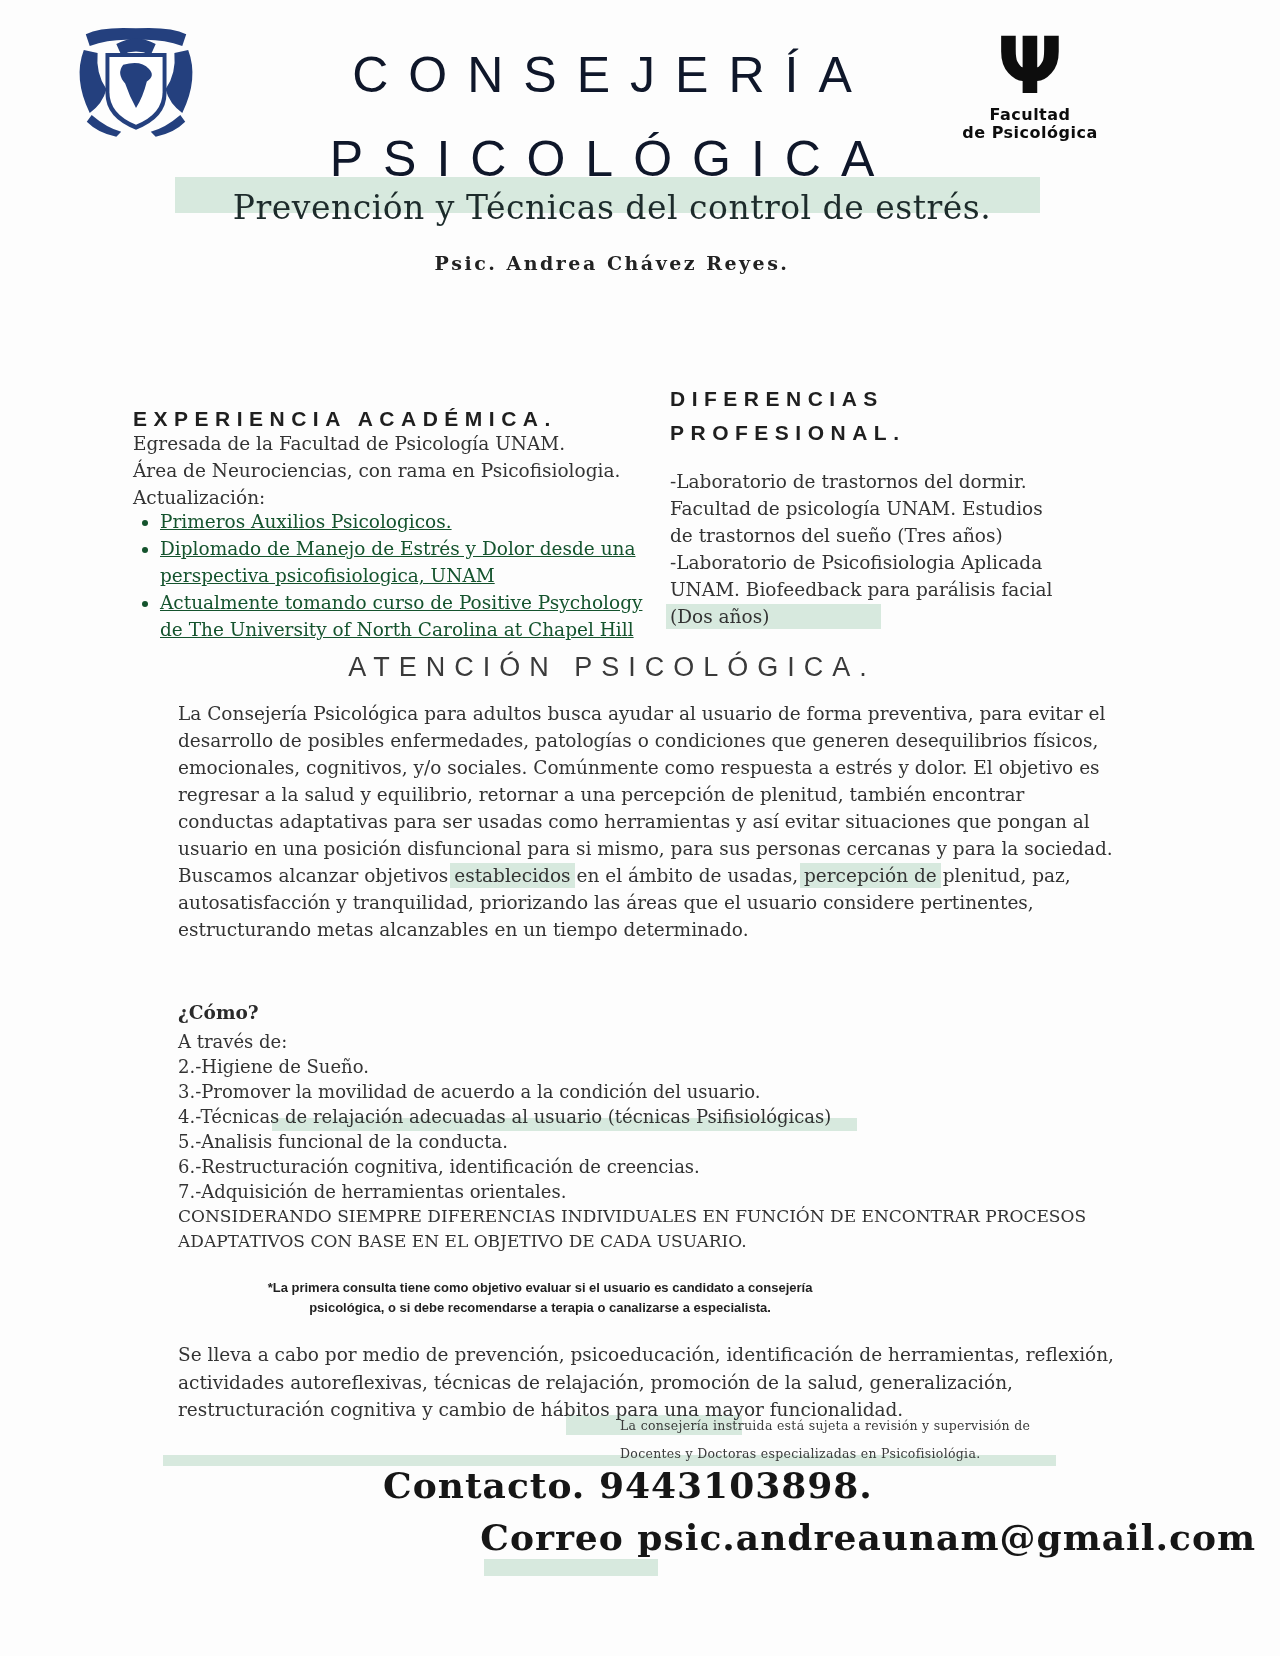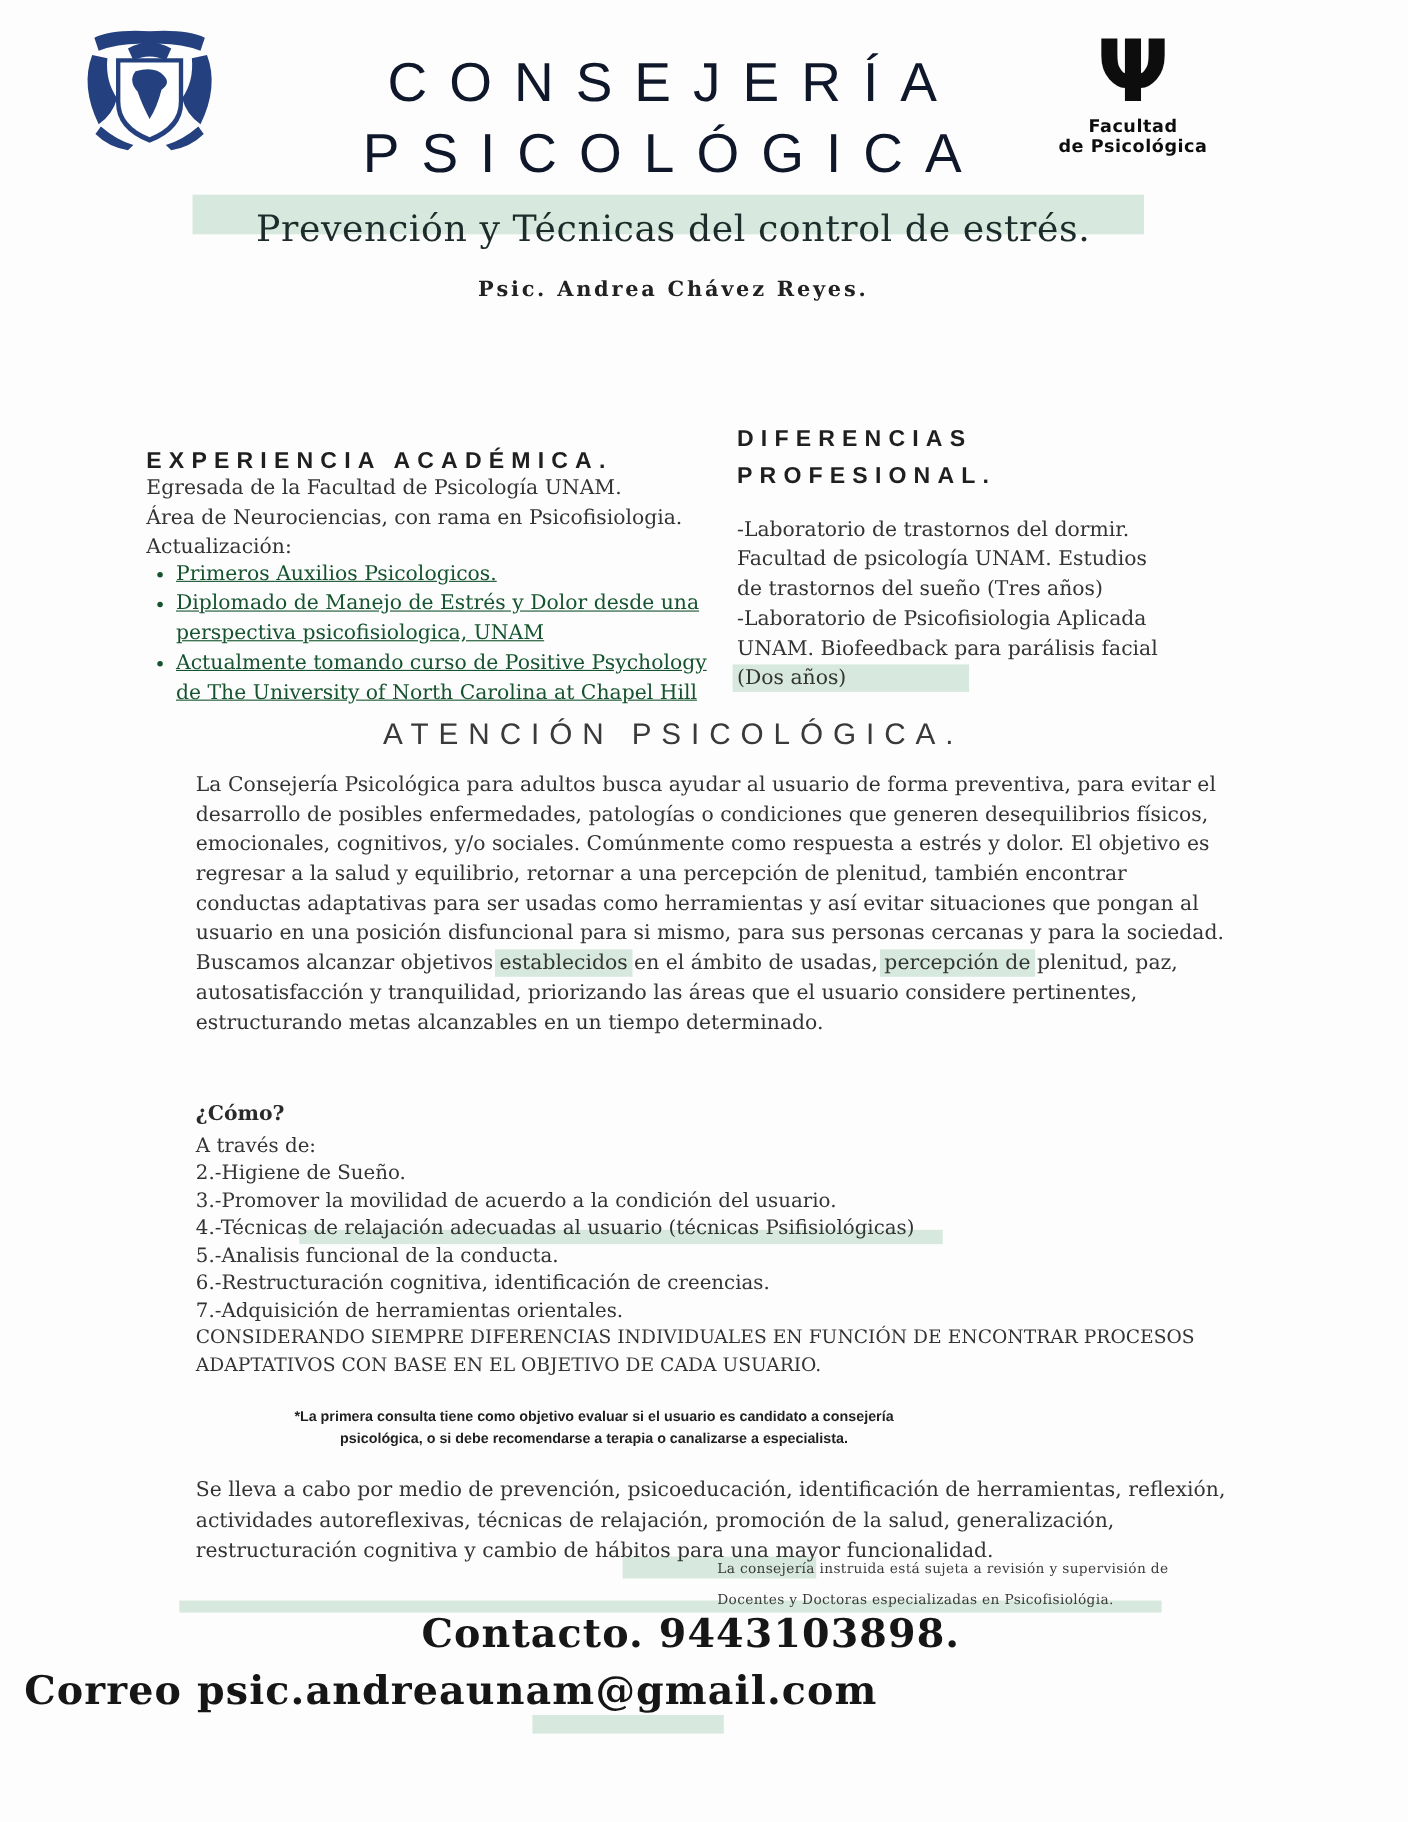--- a/index.html
+++ b/index.html
@@ -28,21 +28,21 @@
   .header-center{position:absolute;left:0;top:0;width:1224px;text-align:center;z-index:1;}
   .title-line{
     font-family:"Liberation Sans", sans-serif;
     font-weight:300;
     font-size:50px;
     letter-spacing:20px;
     color:#0f172a;
     line-height:70px;
   }
   .title-line1{position:absolute;left:0;top:40px;width:100%;}
-  .title-line2{position:absolute;left:0;top:104px;width:100%;text-align:center;}
+  .title-line2{position:absolute;left:0;top:124px;width:100%;text-align:center;}
   .subtitle{
     position:absolute;left:0;top:188px;width:100%;
     font-size:33px;color:#1d2b2b;letter-spacing:0.5px;
   }
   .author{
     position:absolute;left:0;top:252px;width:100%;
     font-size:19px;font-weight:bold;letter-spacing:2.5px;color:#222;
   }
   .unam-logo{position:absolute;left:72px;top:24px;width:128px;height:114px;z-index:1;}
   .fac-logo{position:absolute;left:955px;top:26px;width:150px;height:130px;text-align:center;z-index:1;color:#0d0d0d;}
@@ -77,30 +77,30 @@
   .como-lines .cl-caps{font-size:17px;}
   .note{
     position:absolute;left:170px;top:1278px;width:740px;text-align:center;
     font-family:"Liberation Sans", sans-serif;font-weight:bold;font-size:13px;line-height:20px;
     color:#1f1f1f;white-space:pre-line;z-index:1;
   }
   .p2{position:absolute;left:178px;top:1341px;width:940px;font-size:18.5px;line-height:27.5px;color:#333;z-index:1;}
   .footnote{
     position:absolute;left:620px;top:1412px;width:420px;
     font-size:12.5px;line-height:28px;letter-spacing:0.3px;color:#3a3a3a;
-    white-space:pre-line;z-index:1;margin-left:32px;
+    white-space:pre-line;z-index:1;
   }
   
   .contact-line{
     position:absolute;left:0;top:1464px;width:1256px;text-align:center;
     font-size:36px;font-weight:bold;color:#161616;letter-spacing:1px;z-index:1;
   }
   .email-line{
-    position:absolute;left:0;top:1516px;width:1256px;text-align:left;
-    font-size:36px;font-weight:bold;color:#161616;letter-spacing:1px;z-index:1;margin-left:22px;
+    position:absolute;left:0;top:1516px;width:1256px;text-align:right;
+    font-size:36px;font-weight:bold;color:#161616;letter-spacing:1px;z-index:1;
   }
 </style>
 </head>
 <body>
 
 <div class="page">
 
   <div class="bar bar-subtitle"></div>
   <div class="bar bar-item4"></div>
   <div class="bar bar-footnote"></div>

